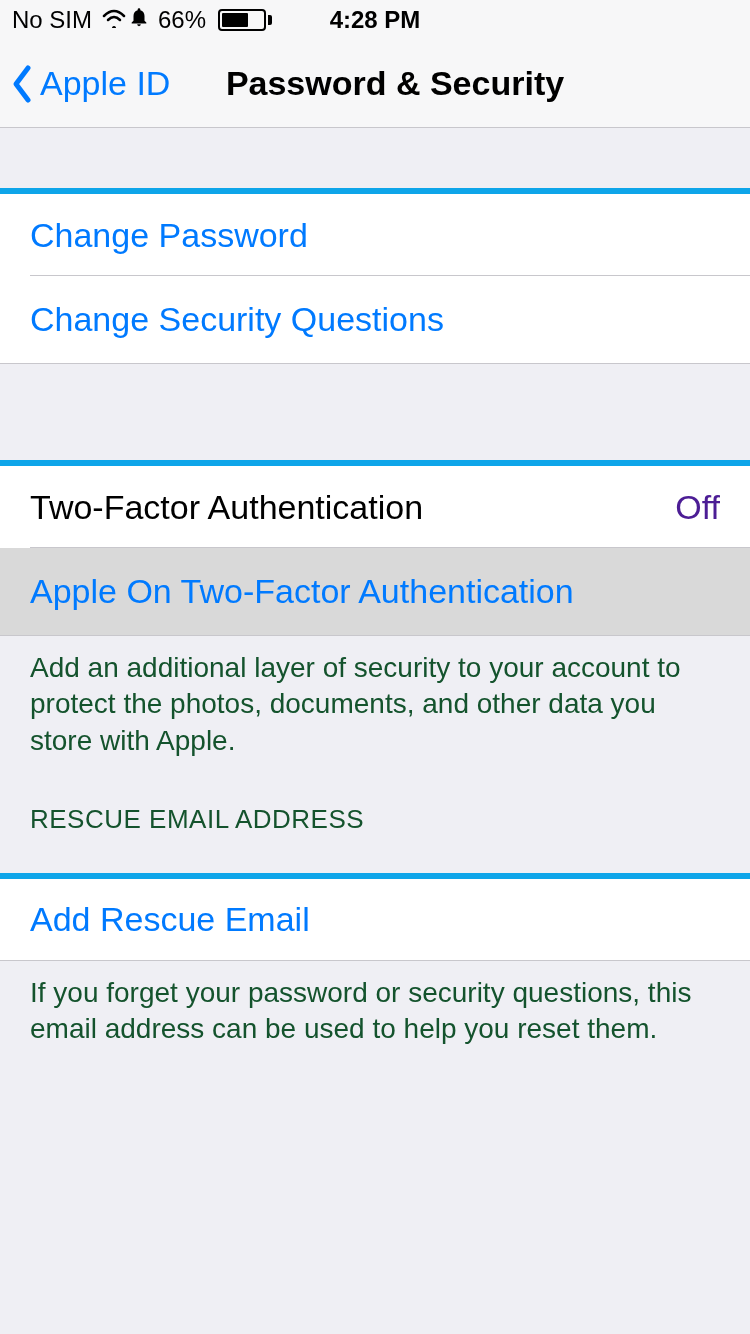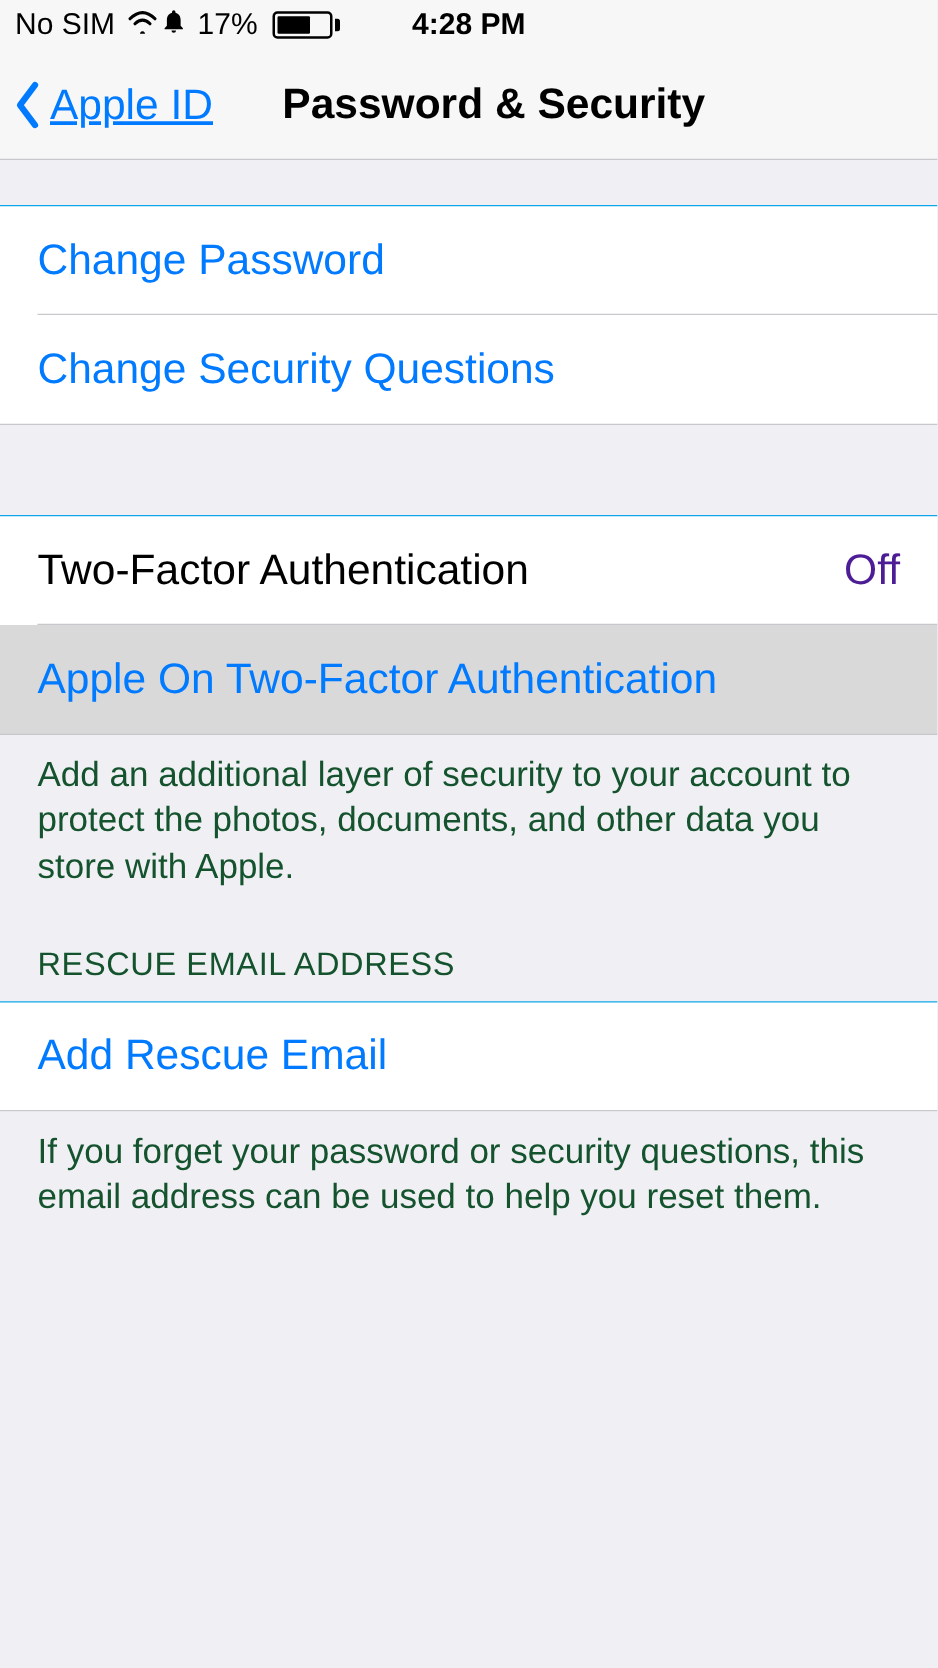--- a/index.html
+++ b/index.html
@@ -36,25 +36,24 @@
     height: 88px;
     background: #f7f7f8;
     border-bottom: 1px solid #c8c7cc;
     display: flex;
     align-items: center;
     position: relative;
     padding: 0 10px;
   }
   .back-button {
     display: flex;
-    align-items: flex-end;
+    align-items: flex-start;
     color: #007aff;
     font-size: 34px;
     gap: 6px;
-    text-decoration: underline;
   }
   .back-chevron svg { display: block; }
   .nav-title {
     position: absolute;
     left: 0; right: 0;
     margin: 16px auto;
     width: max-content;
     font-size: 34px;
     font-weight: 600;
     color: #000;
@@ -76,21 +75,21 @@
     margin-left: auto;
     color: #4c1d95;
   }
   .sep-inset {
     position: absolute;
     bottom: 0;
     left: 30px; right: 0;
     height: 1px;
     background: #c8c7cc;
   }
-  .sep-full-top { border-top: 1px solid #0ea5e9; }
+  .sep-full-top { border-top: 6px solid #0ea5e9; margin-top: 24px; }
   .sep-full-bottom { border-bottom: 1px solid #c8c7cc; }
   .footer-text, .header-text {
     padding: 14px 30px;
     font-size: 28px;
     color: #14532d;
     line-height: 1.3;
   }
   .header-text {
     text-transform: uppercase;
     font-size: 26px;
@@ -139,21 +138,21 @@
       </svg>
     </span>
   </div>
   <div class="status-center">4:28 PM</div>
   <div class="status-right">
     <span>
       <svg width="22" height="22" viewBox="0 0 24 24">
           <path fill="#000" d="M12 22a2 2 0 0 0 2-2h-4a2 2 0 0 0 2 2zm6-6V11c0-3.07-1.63-5.64-4.5-6.32V4a1.5 1.5 0 1 0-3 0v.68C7.63 5.36 6 7.92 6 11v5l-2 2v1h16v-1l-2-2z"></path>
         </svg>
     </span>
-    <span>17%</span>
+    <span>66%</span>
     <span class="battery">
       <span class="battery-body">
           <span class="battery-fill"></span>
         </span>
       <span class="battery-tip"></span>
     </span>
   </div>
 </div>
 
 <div class="nav-bar">

